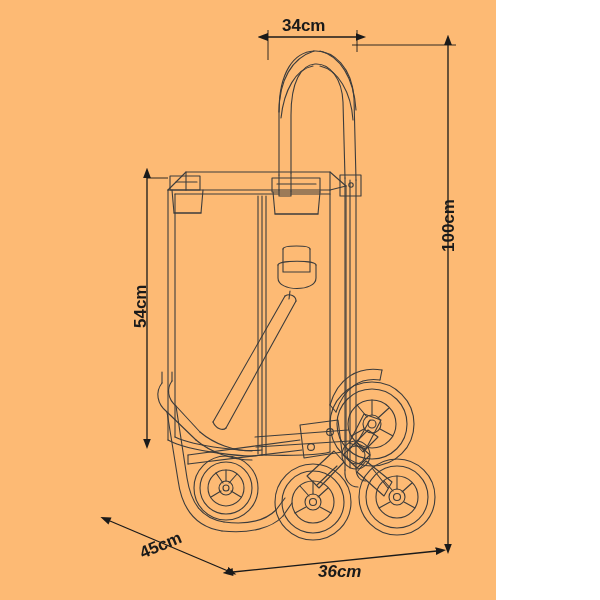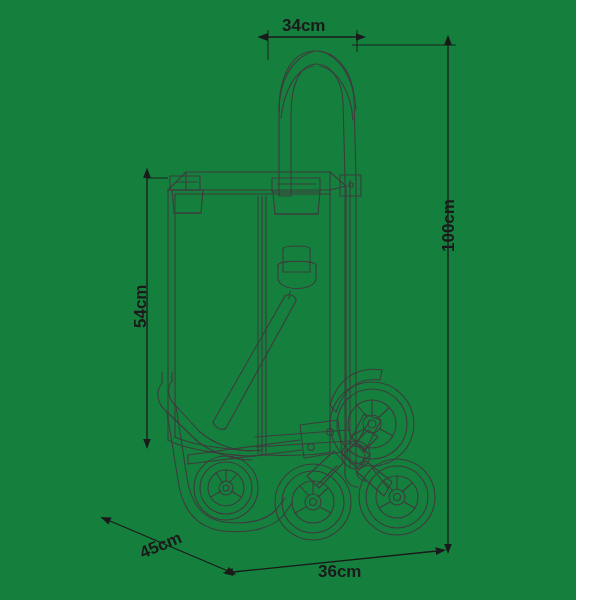--- a/index.html
+++ b/index.html
@@ -8,23 +8,23 @@
     background: #ffffff;
   }
   body {
     width: 600px;
     height: 600px;
     font-family: "Liberation Sans", sans-serif;
     overflow: hidden;
   }
   #stage {
     position: relative;
-    width: 576px;
+    width: 496px;
     height: 600px;
-    background: #15803d;
+    background: #fdba74;
   }
   #stage svg {
     position: absolute;
     left: 0;
     top: 0;
   }
   .dim-label {
     position: absolute;
     font-family: "Liberation Sans", sans-serif;
     font-weight: bold;
@@ -42,21 +42,21 @@
   #label-54 {
     left: 131px; top: 328px;
     transform: rotate(-90deg);
     transform-origin: left top;
   }
   #label-45 {
     left: 137px; top: 545px;
     transform: rotate(-23deg);
     transform-origin: left top;
   }
-  #label-36 { left: 318px; top: 562px; }
+  #label-36 { left: 318px; top: 562px; font-style: italic; }
 </style>
 </head>
 <body>
 
 <div id="stage">
 
   <svg width="600" height="600" viewBox="0 0 600 600">
     <defs>
       <marker id="arrow-start" markerWidth="9" markerHeight="9" refX="8" refY="3" orient="auto" markerUnits="strokeWidth">
         <path d="M8,0 L0,3 L8,6 z" fill="#1a1a1a"></path>

